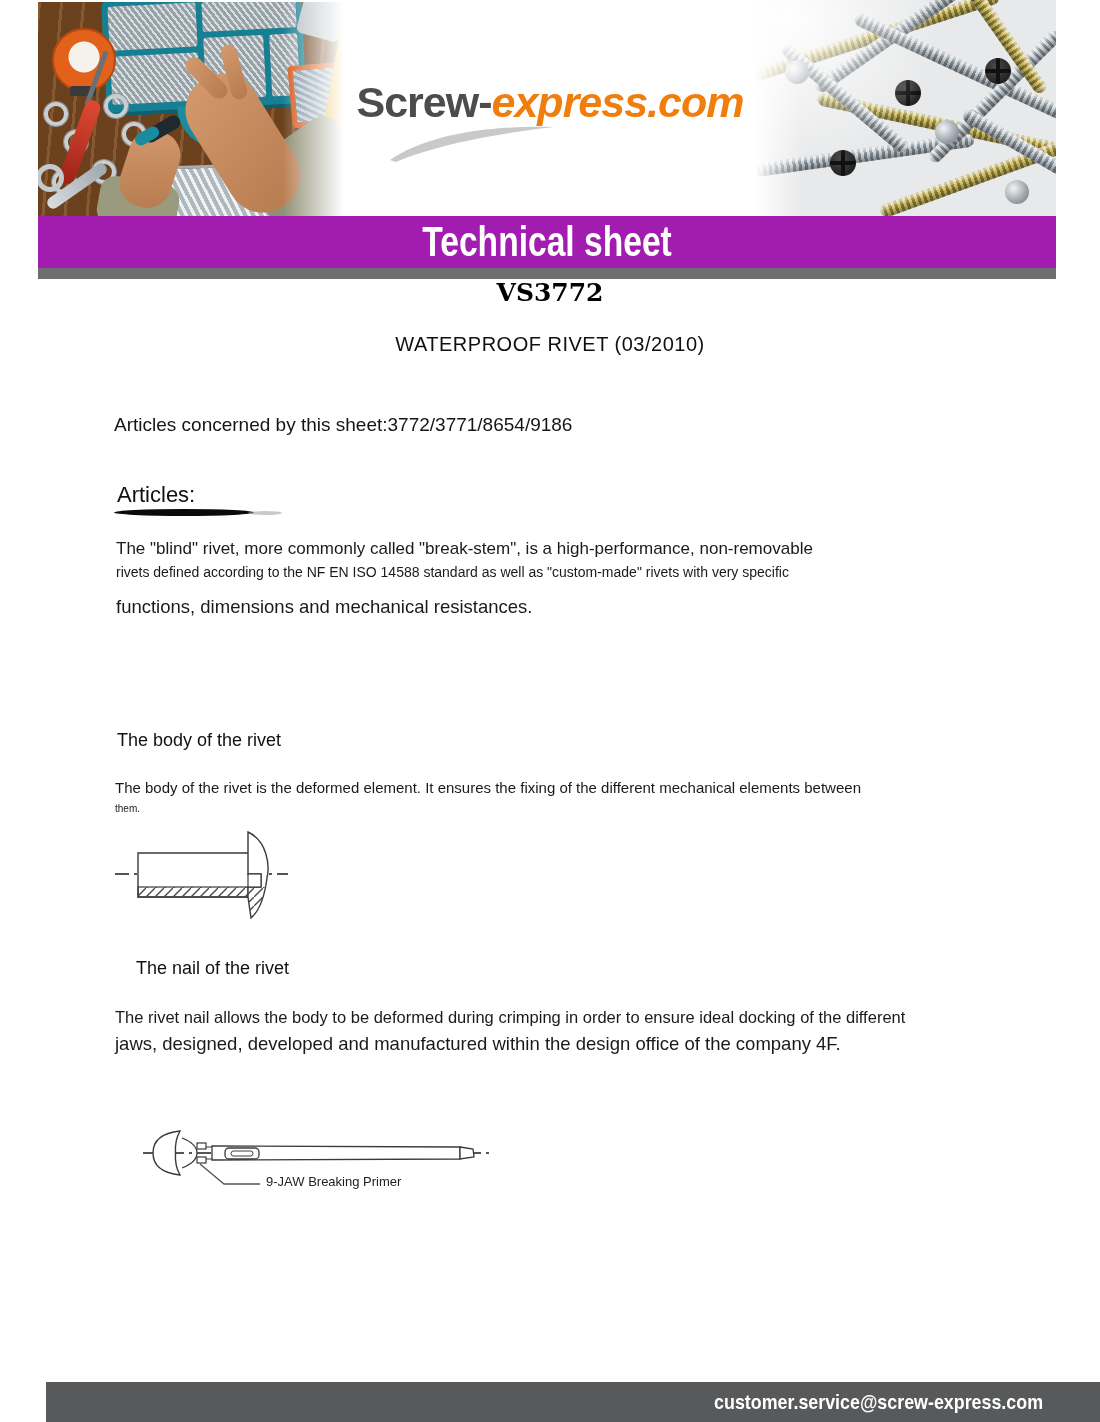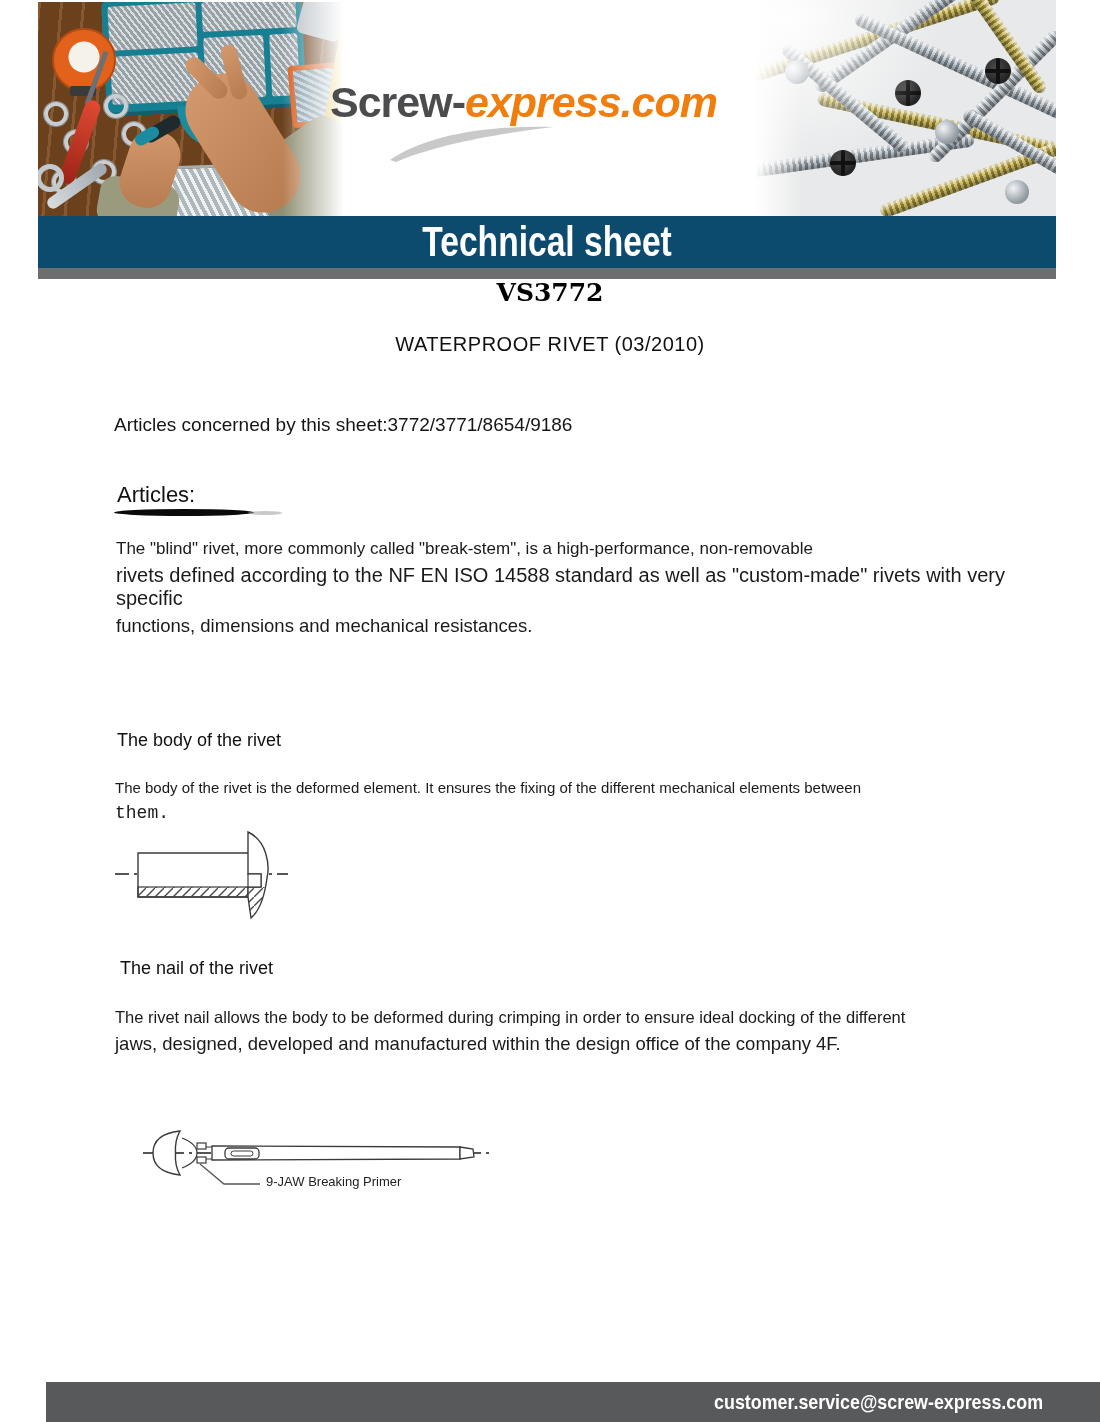--- a/index.html
+++ b/index.html
@@ -56,52 +56,52 @@
     background:radial-gradient(circle at 35% 35%,#f2f4f6,#9aa3aa 60%,#6d767d);}
   .head-b{width:26px;height:26px;border-radius:50%;
     background:linear-gradient(0deg,transparent 44%,#111 44% 56%,transparent 56%),
                linear-gradient(90deg,transparent 44%,#111 44% 56%,transparent 56%),
                radial-gradient(circle at 40% 35%,#4a4a4a,#232323 70%);}
   .fade-tl{left:0;top:0;width:100%;height:100%;
     background:radial-gradient(circle at 12% 8%,rgba(255,255,255,.95),rgba(255,255,255,0) 45%),
                linear-gradient(to right,#fff,rgba(255,255,255,0) 16%);}
 
   
-  .logo{left:330px;top:78px;width:440px;height:50px;text-align:left;font-weight:bold;
+  .logo{left:330px;top:78px;width:440px;height:50px;text-align:center;font-weight:bold;
     font-size:43px;letter-spacing:-1px;white-space:nowrap;}
   .logo .p1{color:#4c4c4e;}
   .logo .p2{color:#f07d0c;font-style:italic;}
   .swoosh{left:388px;top:120px;}
 
   
-  .banner{left:38px;top:216px;width:1018px;height:52px;background:#0c4a6e;text-align:center;}
+  .banner{left:38px;top:216px;width:1018px;height:52px;background:#a21caf;text-align:center;}
   .banner-text{display:inline-block;transform:scaleX(.8);transform-origin:center;
     font-size:42px;font-weight:bold;color:#fff;line-height:52px;letter-spacing:0px;}
   .graybar{left:38px;top:268px;width:1018px;height:11px;background:#6d6e70;}
 
   
   .doc-code{left:0;top:278px;width:1100px;text-align:center;
     font-family:"DejaVu Serif","Liberation Serif",serif;font-weight:bold;font-size:25px;color:#000;}
   .doc-title{left:0;top:333px;width:1100px;text-align:center;font-size:20px;letter-spacing:.5px;color:#101010;}
   .articles{left:114px;top:414px;font-size:19px;color:#151515;}
   .sec-head{font-size:22px;color:#111;}
   .general-head{left:117px;top:482px;}
   .gen-underline{left:114px;top:509px;width:140px;height:7px;background:#0a0a0a;border-radius:50%;}
   .gen-underline2{left:248px;top:511px;width:34px;height:4px;background:#9c9c9c;border-radius:50%;opacity:.55;}
   .para{color:#1a1a1a;}
   .p-general{left:116px;top:539px;width:900px;}
   .g0{font-size:17px;margin-bottom:5px;}
   .g1{font-size:15px;margin-bottom:5px;letter-spacing:.1px;}
-  .g2{font-size:20px;margin-bottom:5px;}
+  .g2{font-size:14px;margin-bottom:16px;}
   .g3{font-size:18.5px;}
   .body-head{left:117px;top:730px;font-size:18px;}
   .p-body{left:115px;top:779px;width:820px;}
   .b0{font-size:15px;margin-bottom:7px;}
-  .b1{font-size:18px;font-family:Liberation Mono, monospace;}
-  .nail-head{left:120px;top:958px;font-size:18px;}
+  .b1{font-size:10px;}
+  .nail-head{left:136px;top:958px;font-size:18px;}
   .p-nail{left:115px;top:1008px;width:900px;}
   .n0{font-size:16.5px;margin-bottom:6px;}
   .n1{font-size:17px;margin-bottom:4px;}
   .n2{font-size:18.5px;}
 
   
   .diag-body{left:110px;top:825px;width:230px;height:105px;}
   .diag-nail{left:140px;top:1122px;width:370px;height:80px;}
   .nail-label{left:126px;top:52px;font-size:13px;color:#222;white-space:nowrap;}
 

